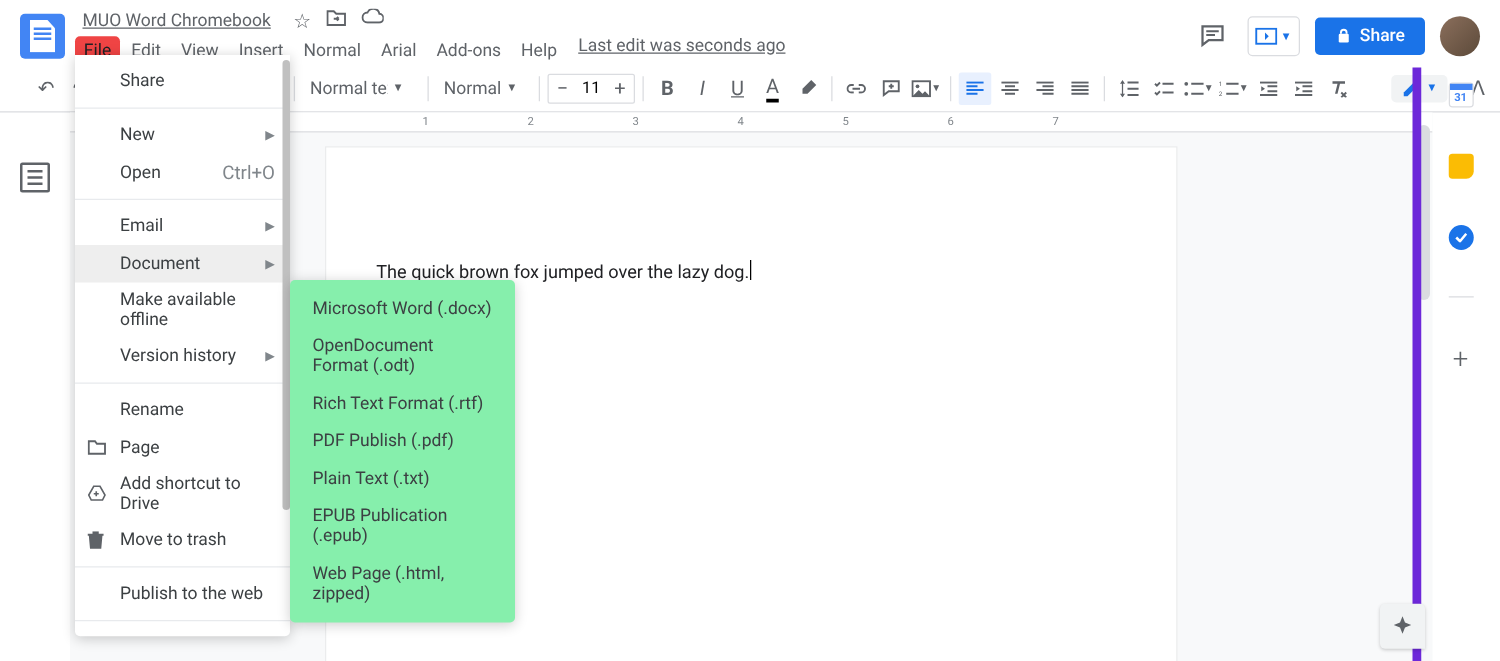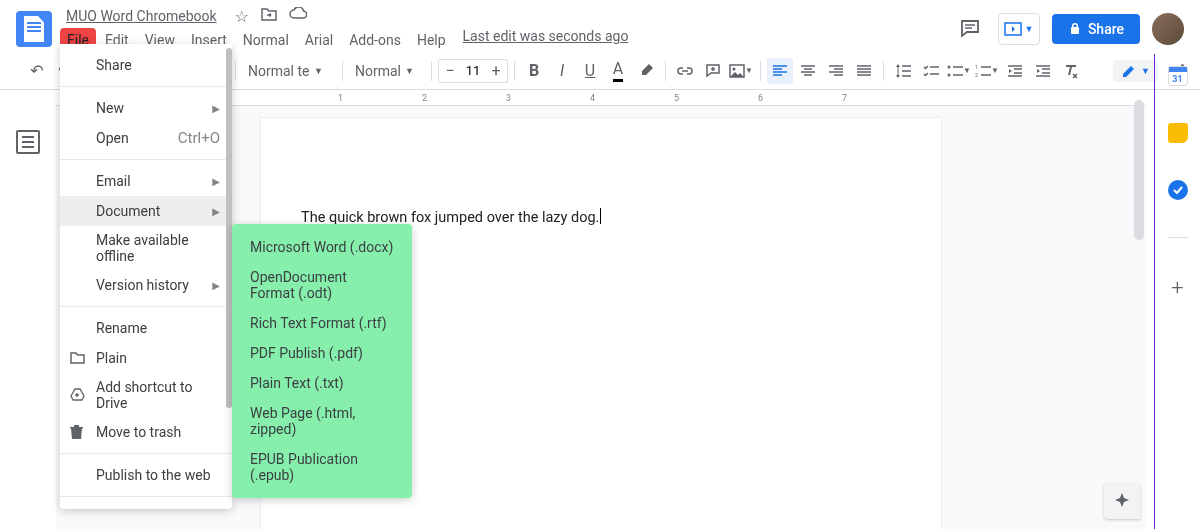--- a/index.html
+++ b/index.html
@@ -42,21 +42,21 @@
     .outline-icon::before { content:''; position:absolute; left:4px; right:4px; top:4px; height:2px; background:#5f6368; box-shadow:0 5px 0 #5f6368, 0 10px 0 #5f6368; }
     
     .canvas-area { flex:1; background:#f8f9fa; position:relative; overflow:hidden; }
     .ruler { height:16px; background:#fff; border-bottom:1px solid #dadce0; position:relative; font-size:9px; color:#80868b; }
     .ruler-mark { position:absolute; top:3px; }
     .page { background:#fff; width:680px; margin:12px auto 0; min-height:800px; box-shadow: 0 0 0 1px rgba(0,0,0,0.05); padding:90px 40px; font-family:Arial; font-size:14.5px; color:#202124; }
     .text-cursor::after { content:''; display:inline-block; width:1px; height:16px; background:#000; vertical-align:-2px; margin-left:1px; }
     .scrollbar { position:absolute; right:2px; top:0; width:10px; height:100%; }
     .scrollbar-thumb { background:#dadce0; border-radius:5px; width:10px; height:140px; margin-top:10px; }
 
-    .side-panel { position:absolute; right:0; top:54px; bottom:0; width:46px; border-left:1px solid #6d28d9; display:flex; flex-direction:column; align-items:center; padding-top:12px; gap:37px; }
+    .side-panel { position:absolute; right:0; top:54px; bottom:0; width:70px; border-left:7px solid #6d28d9; display:flex; flex-direction:column; align-items:center; padding-top:12px; gap:37px; }
     .side-icon { width:20px; height:20px; cursor:pointer; border-radius:3px; }
     .plus-icon { color:#5f6368; font-size:22px; font-weight:300; cursor:pointer; }
     .explore-btn { position:absolute; bottom:10px; right:60px; width:36px; height:36px; background:#f1f3f4; border-radius:4px 4px 0 4px; display:flex; align-items:center; justify-content:center; color:#5f6368; box-shadow:0 1px 3px rgba(0,0,0,0.2); cursor:pointer; }
 
     .dropdown { position:absolute; top:44px; left:60px; width:172px; background:#fff; box-shadow:0 2px 10px rgba(0,0,0,0.2); border-radius:0 0 4px 4px; padding:6px 0; z-index:100; font-size:14px; color:#3c4043; }
     .dd-item { padding:6px 12px 6px 36px; cursor:pointer; display:flex; justify-content:space-between; align-items:center; position:relative; min-height:30px; }
     .dd-item.highlighted { background:#eee; }
     .dd-item .shortcut { color:#80868b; font-size:15px; }
     .dd-item .arrow { color:#80868b; font-size:10px; }
     .dd-item .item-icon { position:absolute; left:10px; color:#5f6368; font-size:15px; }
@@ -361,21 +361,21 @@
   <div class="dd-sep"></div>
   <div class="dd-item">
       <span>Rename</span>
     </div>
   <div class="dd-item">
       <span class="item-icon">
         <svg width="15" height="12" viewBox="0 0 15 12">
           <path fill="none" stroke="#5f6368" stroke-width="1.5" d="M1 1h5l1.5 2H14v8H1z"></path>
         </svg>
       </span>
-      <span>Plain</span>
+      <span>Page</span>
     </div>
   <div class="dd-item">
       <span class="item-icon">
         <svg width="15" height="14" viewBox="0 0 15 14">
           <path fill="none" stroke="#5f6368" stroke-width="1.3" d="M5 1h5l4 7-2 4H3l-2-4z"></path>
           <path stroke="#5f6368" stroke-width="1.3" d="M7 5v4M5 7h4"></path>
         </svg>
       </span>
       <span>Add shortcut to Drive</span>
     </div>
@@ -397,15 +397,15 @@
       <div class="dd-scrollbar-thumb"></div>
     </div>
 </div>
 
 <div class="submenu">
   <div class="sub-item">Microsoft Word (.docx)</div>
   <div class="sub-item">OpenDocument Format (.odt)</div>
   <div class="sub-item">Rich Text Format (.rtf)</div>
   <div class="sub-item">PDF Publish (.pdf)</div>
   <div class="sub-item">Plain Text (.txt)</div>
+  <div class="sub-item">EPUB Publication (.epub)</div>
   <div class="sub-item">Web Page (.html, zipped)</div>
-  <div class="sub-item">EPUB Publication (.epub)</div>
 </div>
 
 </body></html>

